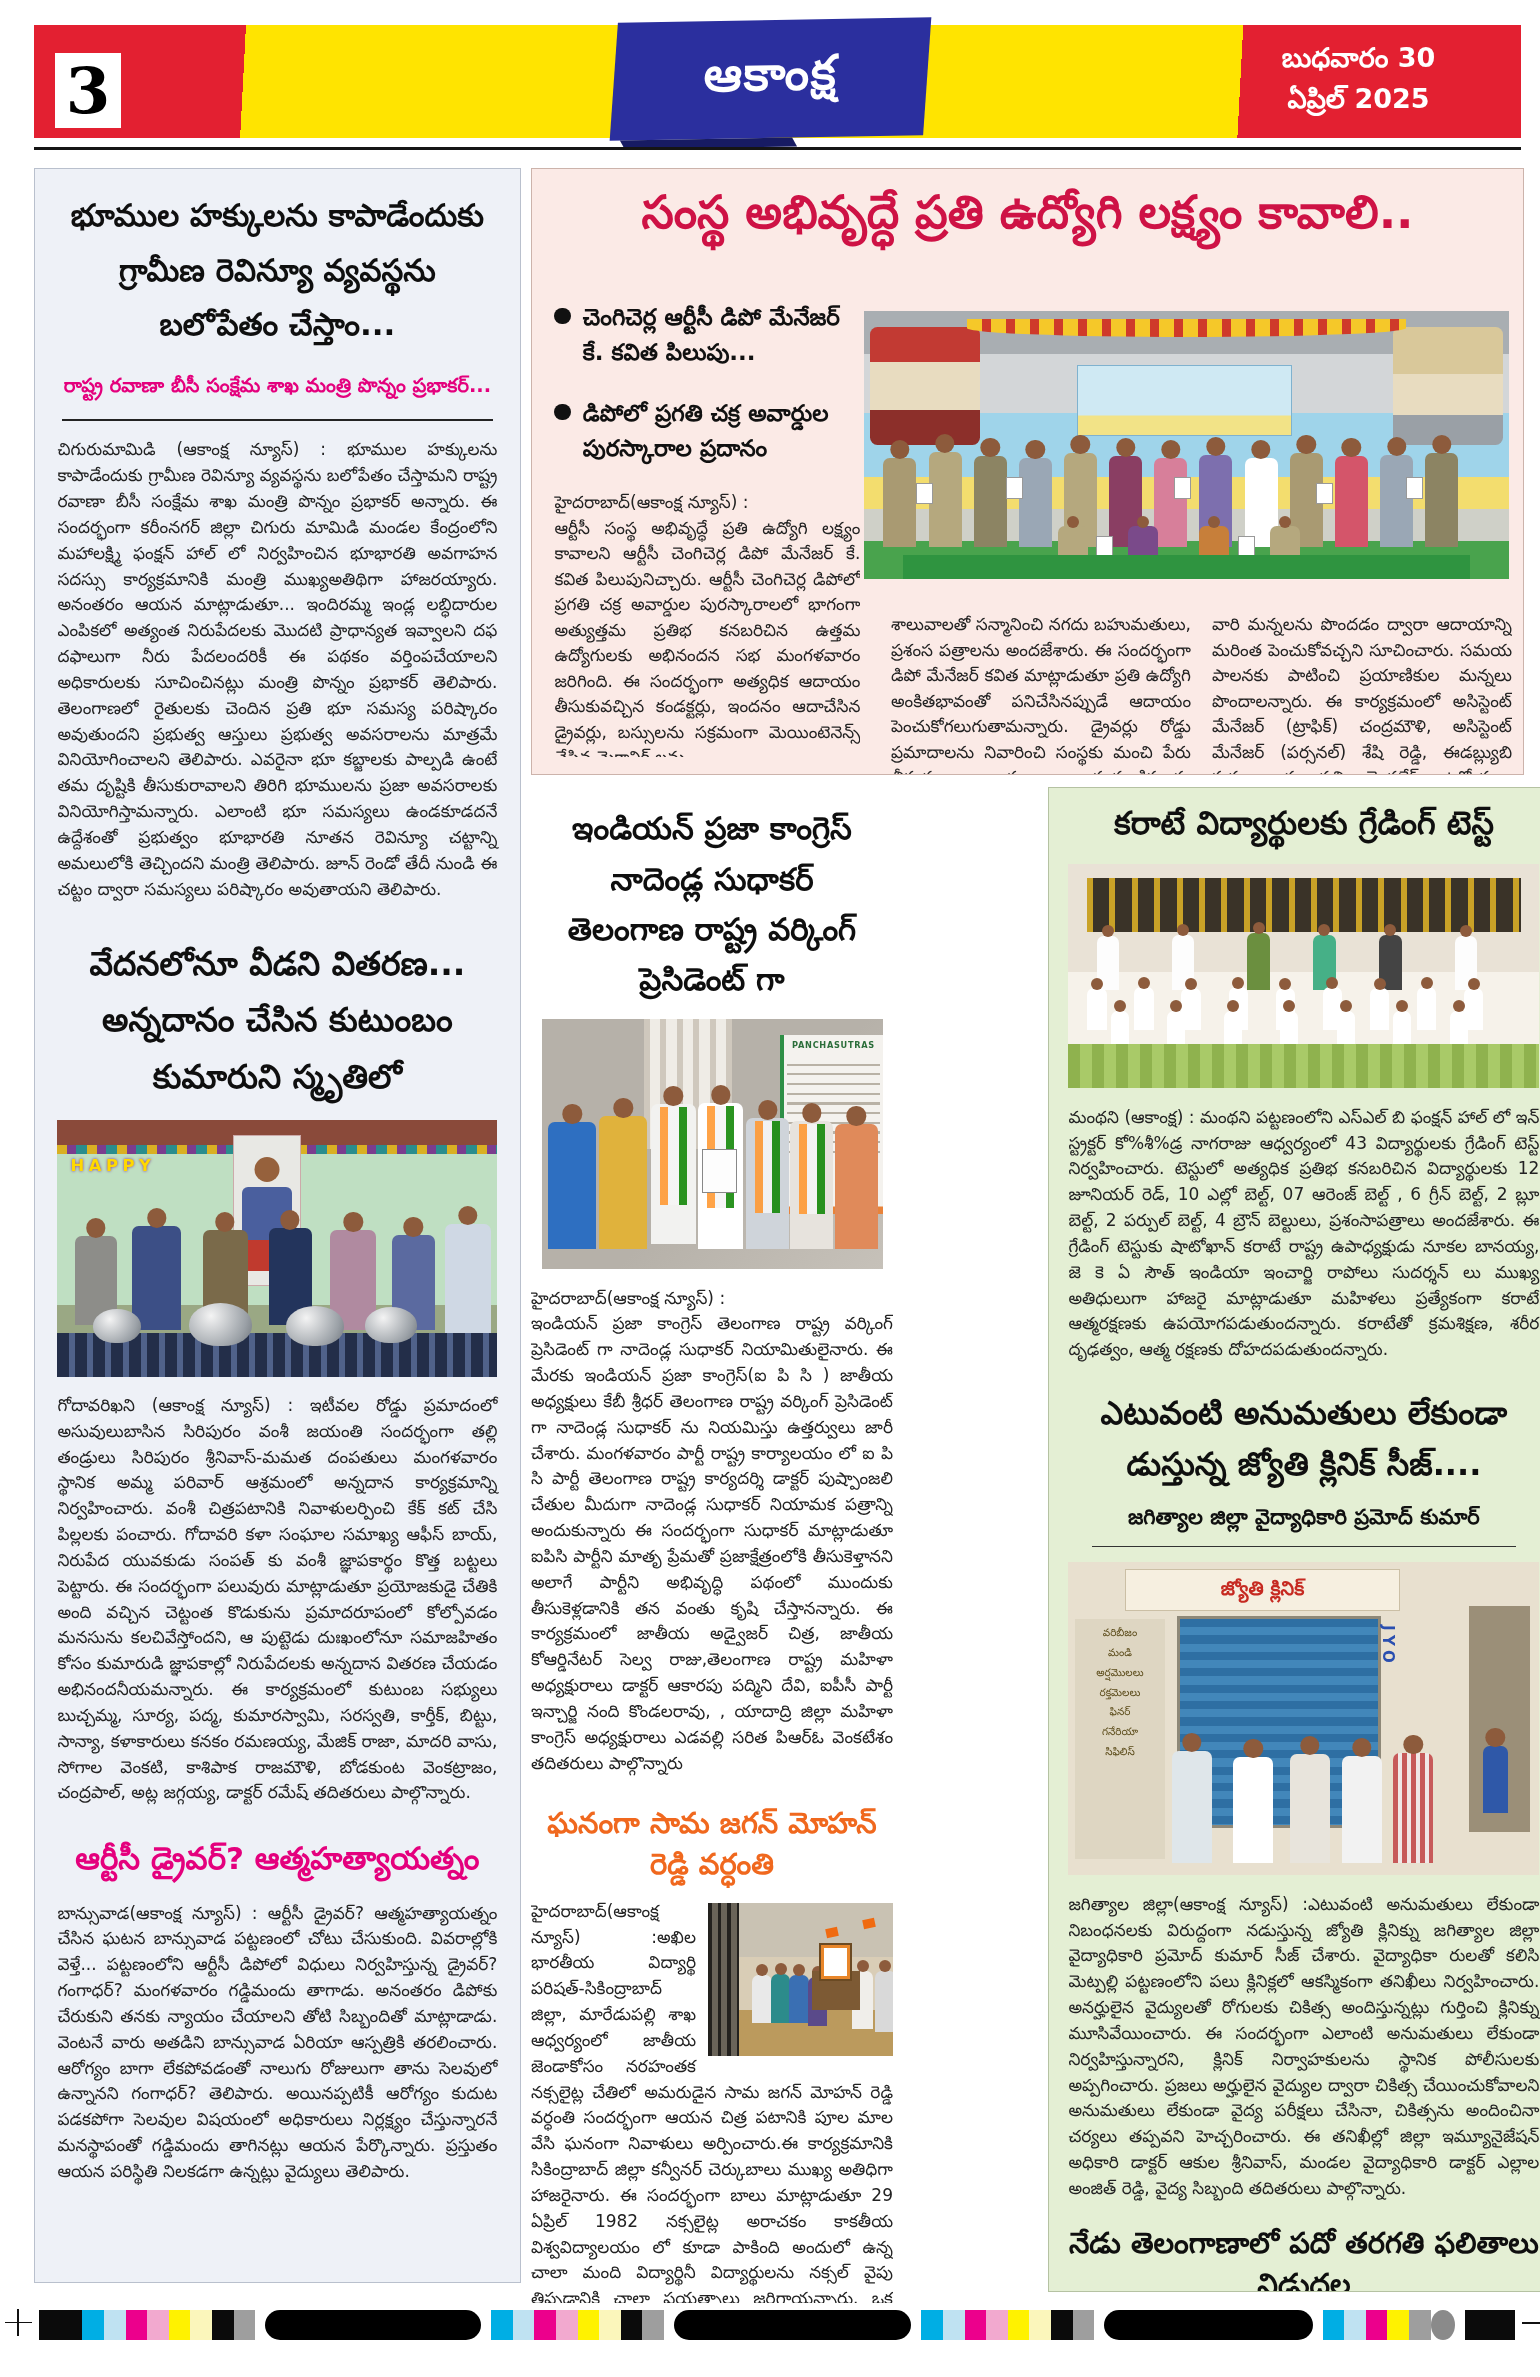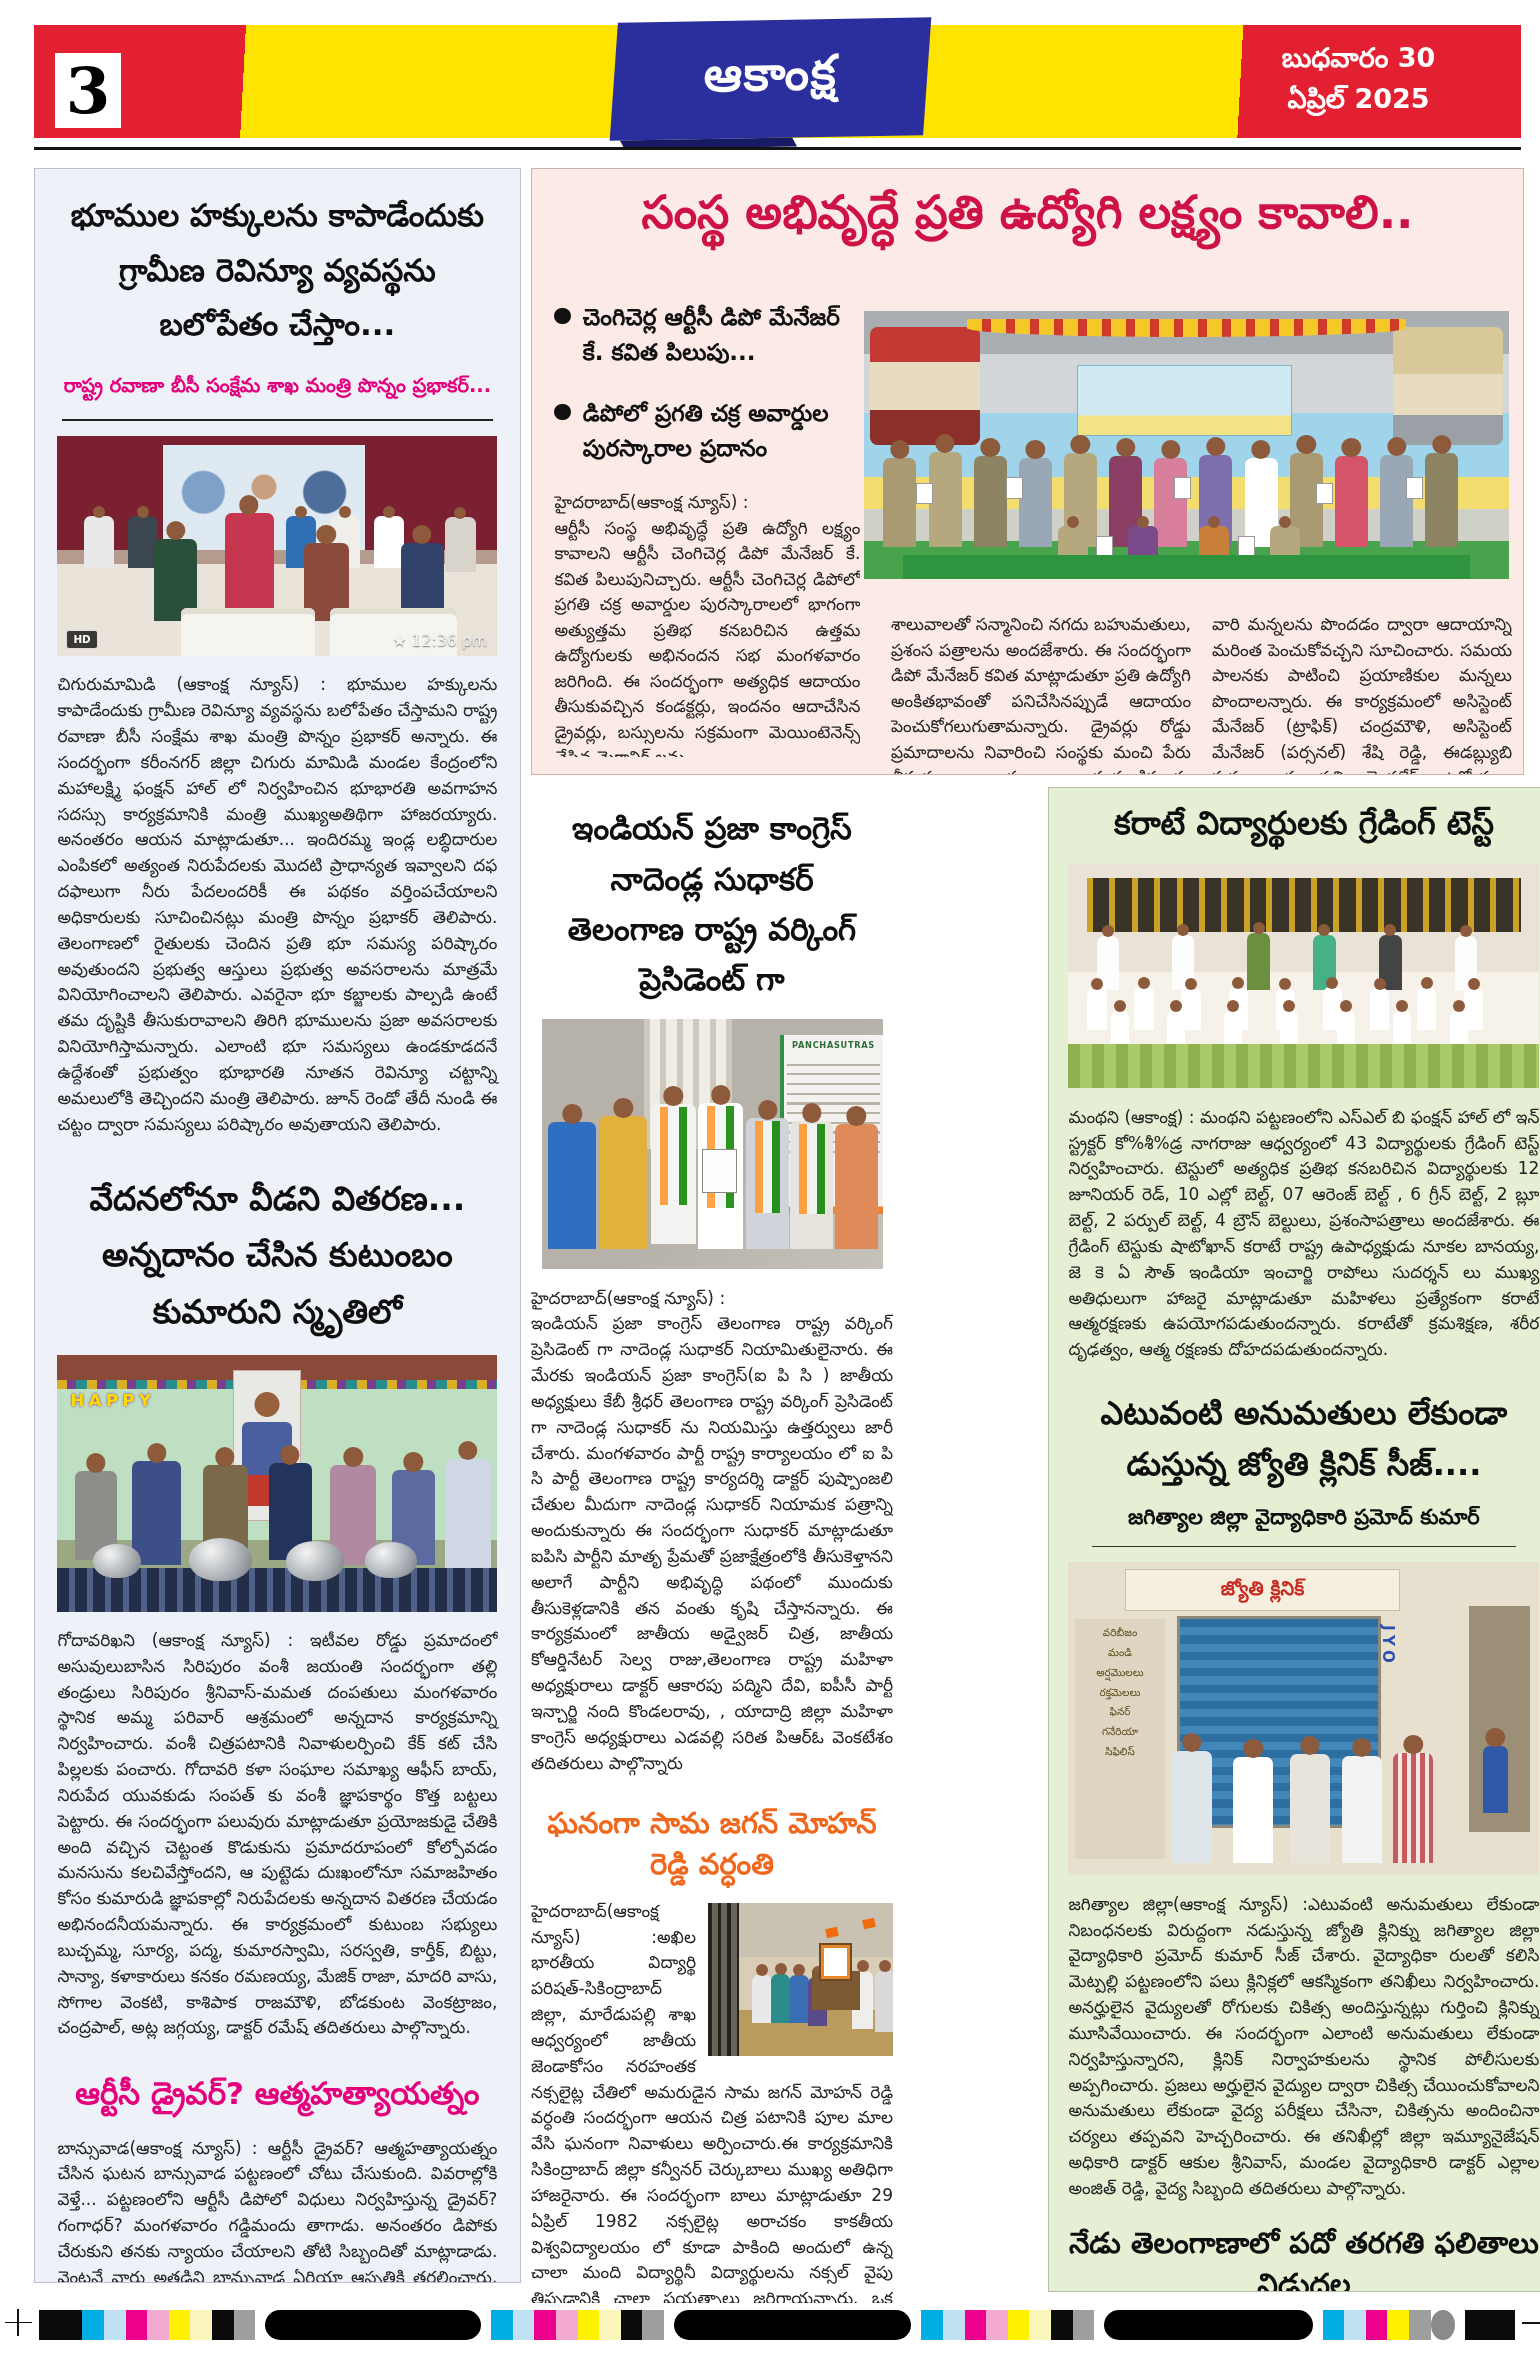--- a/index.html
+++ b/index.html
@@ -185,37 +185,20 @@
 
   <div id="left-box">
     <div class="hl l1-head">
       <span>భూముల హక్కులను కాపాడేందుకు</span>
       <span>గ్రామీణ రెవిన్యూ వ్యవస్థను</span>
       <span>బలోపేతం చేస్తాం...</span>
     </div>
     <div class="l1-sub">రాష్ట్ర రవాణా బీసీ సంక్షేమ శాఖ మంత్రి పొన్నం ప్రభాకర్...</div>
     <div class="l-rule"></div>
 
-    <div class="ph ph1">
-      <div class="p1-banner"></div>
-      <span class="fig s" style="left:6%;bottom:40%;width:30px;height:52px;background:#e9e9e9"></span>
-      <span class="fig s" style="left:16%;bottom:40%;width:30px;height:52px;background:#3c4650"></span>
-      <span class="fig s" style="left:52%;bottom:40%;width:30px;height:52px;background:#2f6fb3"></span>
-      <span class="fig s" style="left:62%;bottom:40%;width:30px;height:52px;background:#f0eeea"></span>
-      <span class="fig s" style="left:72%;bottom:40%;width:30px;height:52px;background:#ffffff"></span>
-      <span class="fig s" style="left:88%;bottom:38%;width:31px;height:55px;background:#d8d4cc"></span>
-      <span class="fig" style="left:22%;bottom:16%;width:43px;height:82px;background:#2a4f3a"></span>
-      <span class="fig" style="left:38%;bottom:14%;width:49px;height:112px;background:#c4374f"></span>
-      <span class="fig" style="left:56%;bottom:16%;width:45px;height:78px;background:#8a4a3c"></span>
-      <span class="fig" style="left:78%;bottom:16%;width:43px;height:78px;background:#31436b"></span>
-      <div class="p1-table" style="left:28%;bottom:0;width:134px"></div>
-      <div class="p1-table" style="left:62%;bottom:0;width:127px"></div>
-      <span class="p1-hd">HD</span>
-      <span class="p1-time">★ 12:36 pm</span>
-    </div>
 
     <p class="body">
       <span class="dateline">చిగురుమామిడి (ఆకాంక్ష న్యూస్)   :</span>
       <span>భూముల హక్కులను కాపాడేందుకు గ్రామీణ రెవిన్యూ వ్యవస్థను బలోపేతం చేస్తామని రాష్ట్ర రవాణా బీసీ సంక్షేమ శాఖ మంత్రి పొన్నం ప్రభాకర్ అన్నారు. ఈ సందర్భంగా కరీంనగర్ జిల్లా చిగురు మామిడి మండల కేంద్రంలోని మహాలక్ష్మి ఫంక్షన్ హాల్ లో నిర్వహించిన భూభారతి అవగాహన సదస్సు కార్యక్రమానికి మంత్రి ముఖ్యఅతిథిగా హాజరయ్యారు. అనంతరం ఆయన మాట్లాడుతూ... ఇందిరమ్మ ఇండ్ల లబ్ధిదారుల ఎంపికలో అత్యంత నిరుపేదలకు మొదటి ప్రాధాన్యత ఇవ్వాలని దఫ దఫాలుగా నీరు పేదలందరికీ ఈ పథకం వర్తింపచేయాలని అధికారులకు సూచించినట్లు మంత్రి పొన్నం ప్రభాకర్ తెలిపారు. తెలంగాణలో రైతులకు చెందిన ప్రతి భూ సమస్య పరిష్కారం అవుతుందని ప్రభుత్వ ఆస్తులు ప్రభుత్వ అవసరాలను మాత్రమే వినియోగించాలని తెలిపారు. ఎవరైనా భూ కబ్జాలకు పాల్పడి ఉంటే తమ దృష్టికి తీసుకురావాలని తిరిగి భూములను ప్రజా అవసరాలకు వినియోగిస్తామన్నారు. ఎలాంటి భూ సమస్యలు ఉండకూడదనే ఉద్దేశంతో ప్రభుత్వం భూభారతి నూతన రెవిన్యూ చట్టాన్ని అమలులోకి తెచ్చిందని మంత్రి తెలిపారు. జూన్ రెండో తేదీ నుండి ఈ చట్టం ద్వారా సమస్యలు పరిష్కారం అవుతాయని తెలిపారు.</span>
     </p>
 
     <div class="hl l2-head">
       <span>వేదనలోనూ వీడని వితరణ...</span>
       <span>అన్నదానం చేసిన కుటుంబం</span>
       <span>కుమారుని స్మృతిలో</span>

